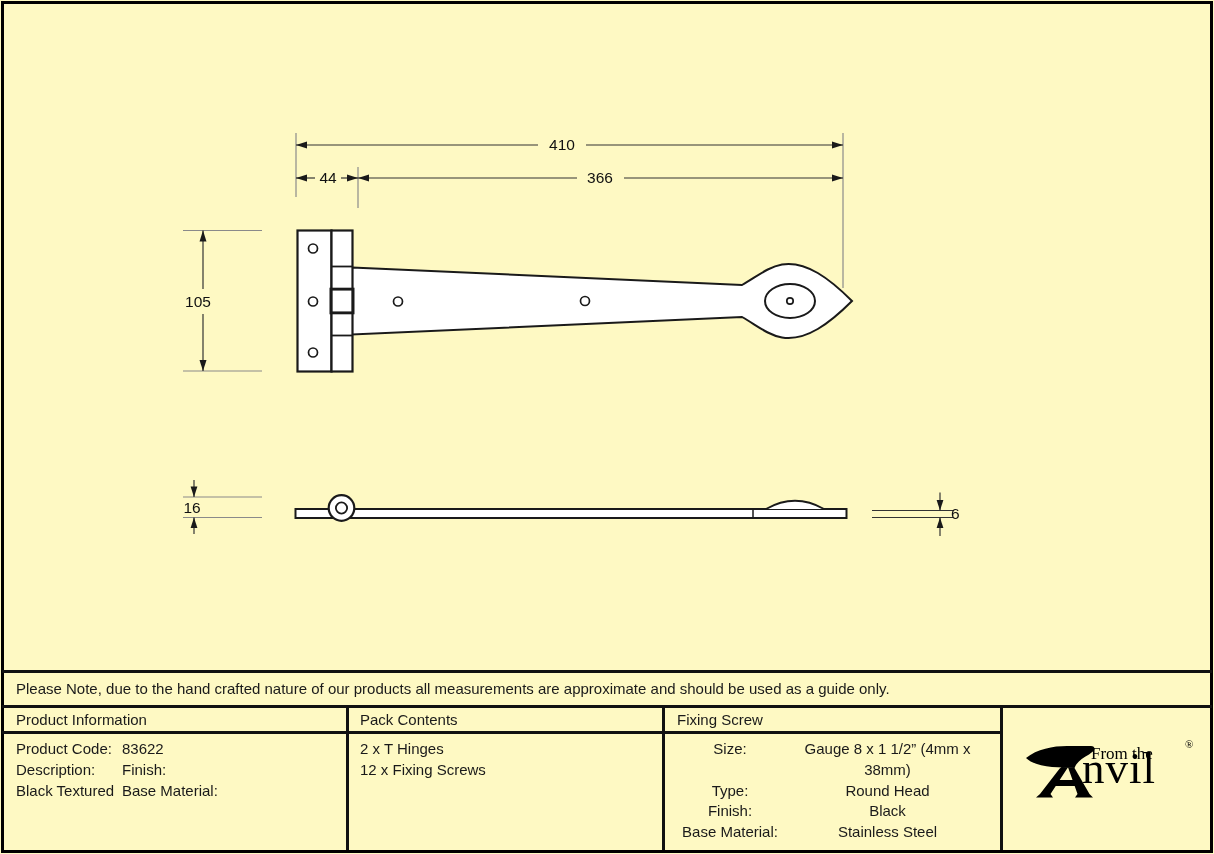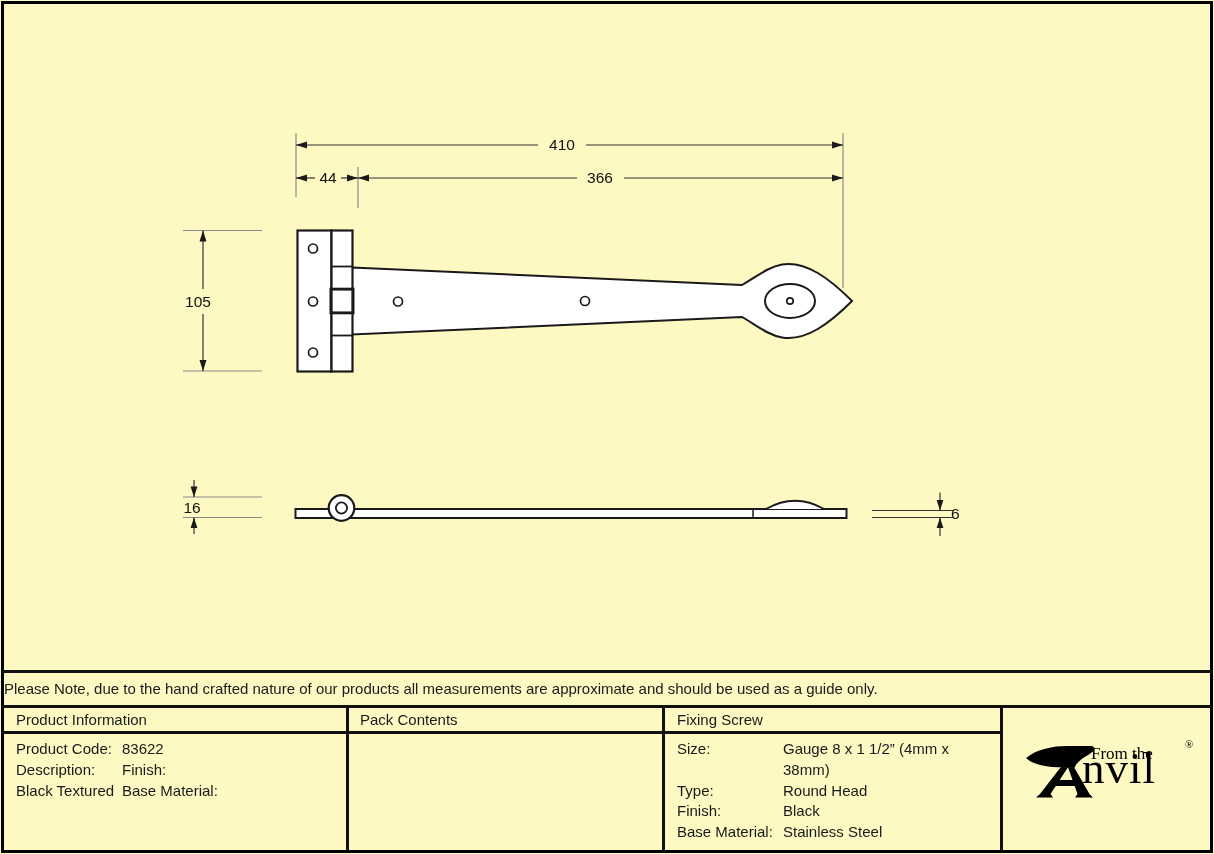--- a/index.html
+++ b/index.html
@@ -122,21 +122,21 @@
     </g>
   </svg>
 
   <div class="hline" style="left:2px;top:670px;width:1210px;height:2.5px;"></div>
   <div class="hline" style="left:2px;top:705px;width:1210px;height:2.5px;"></div>
   <div class="hline" style="left:2px;top:731px;width:999px;height:2.5px;"></div>
   <div class="vline" style="left:346px;top:706px;width:2.5px;height:144px;"></div>
   <div class="vline" style="left:662px;top:706px;width:2.5px;height:144px;"></div>
   <div class="vline" style="left:1000px;top:706px;width:2.5px;height:144px;"></div>
 
-  <div class="cell-text row-flex" style="left:4px;top:670px;height:36px;">
+  <div class="cell-text row-flex" style="left:16px;top:670px;height:36px;">
     <span>Please Note, due to the hand crafted nature of our products all measurements are approximate and should be used as a guide only.</span>
   </div>
 
   <div class="cell-text row-flex" style="left:16px;top:706px;height:26px;">
     <span>Product Information</span>
   </div>
   <div class="cell-text row-flex" style="left:360px;top:706px;height:26px;">
     <span>Pack Contents</span>
   </div>
   <div class="cell-text row-flex" style="left:677px;top:706px;height:26px;">
@@ -145,22 +145,26 @@
 
   <div class="kv" style="position:absolute;left:16px;top:739px;width:320px;">
     <span>Product Code:</span>
     <span>83622</span>
     <span>Description:</span>
     <span>Finish:</span>
     <span>Black Textured</span>
     <span>Base Material:</span>
   </div>
 
+  <div class="list" style="position:absolute;left:360px;top:739px;width:290px;">
+    <div>2 x T Hinges</div>
+    <div>12 x Fixing Screws</div>
+  </div>
 
-  <div class="kv" style="position:absolute;left:677px;top:739px;width:315px;">
+  <div class="kv" style="position:absolute;left:677px;top:739px;width:315px;text-align:center;">
     <span>Size:</span>
     <span>Gauge 8 x 1 1/2” (4mm x 38mm)</span>
     <span>Type:</span>
     <span>Round Head</span>
     <span>Finish:</span>
     <span>Black</span>
     <span>Base Material:</span>
     <span>Stainless Steel</span>
   </div>
 

